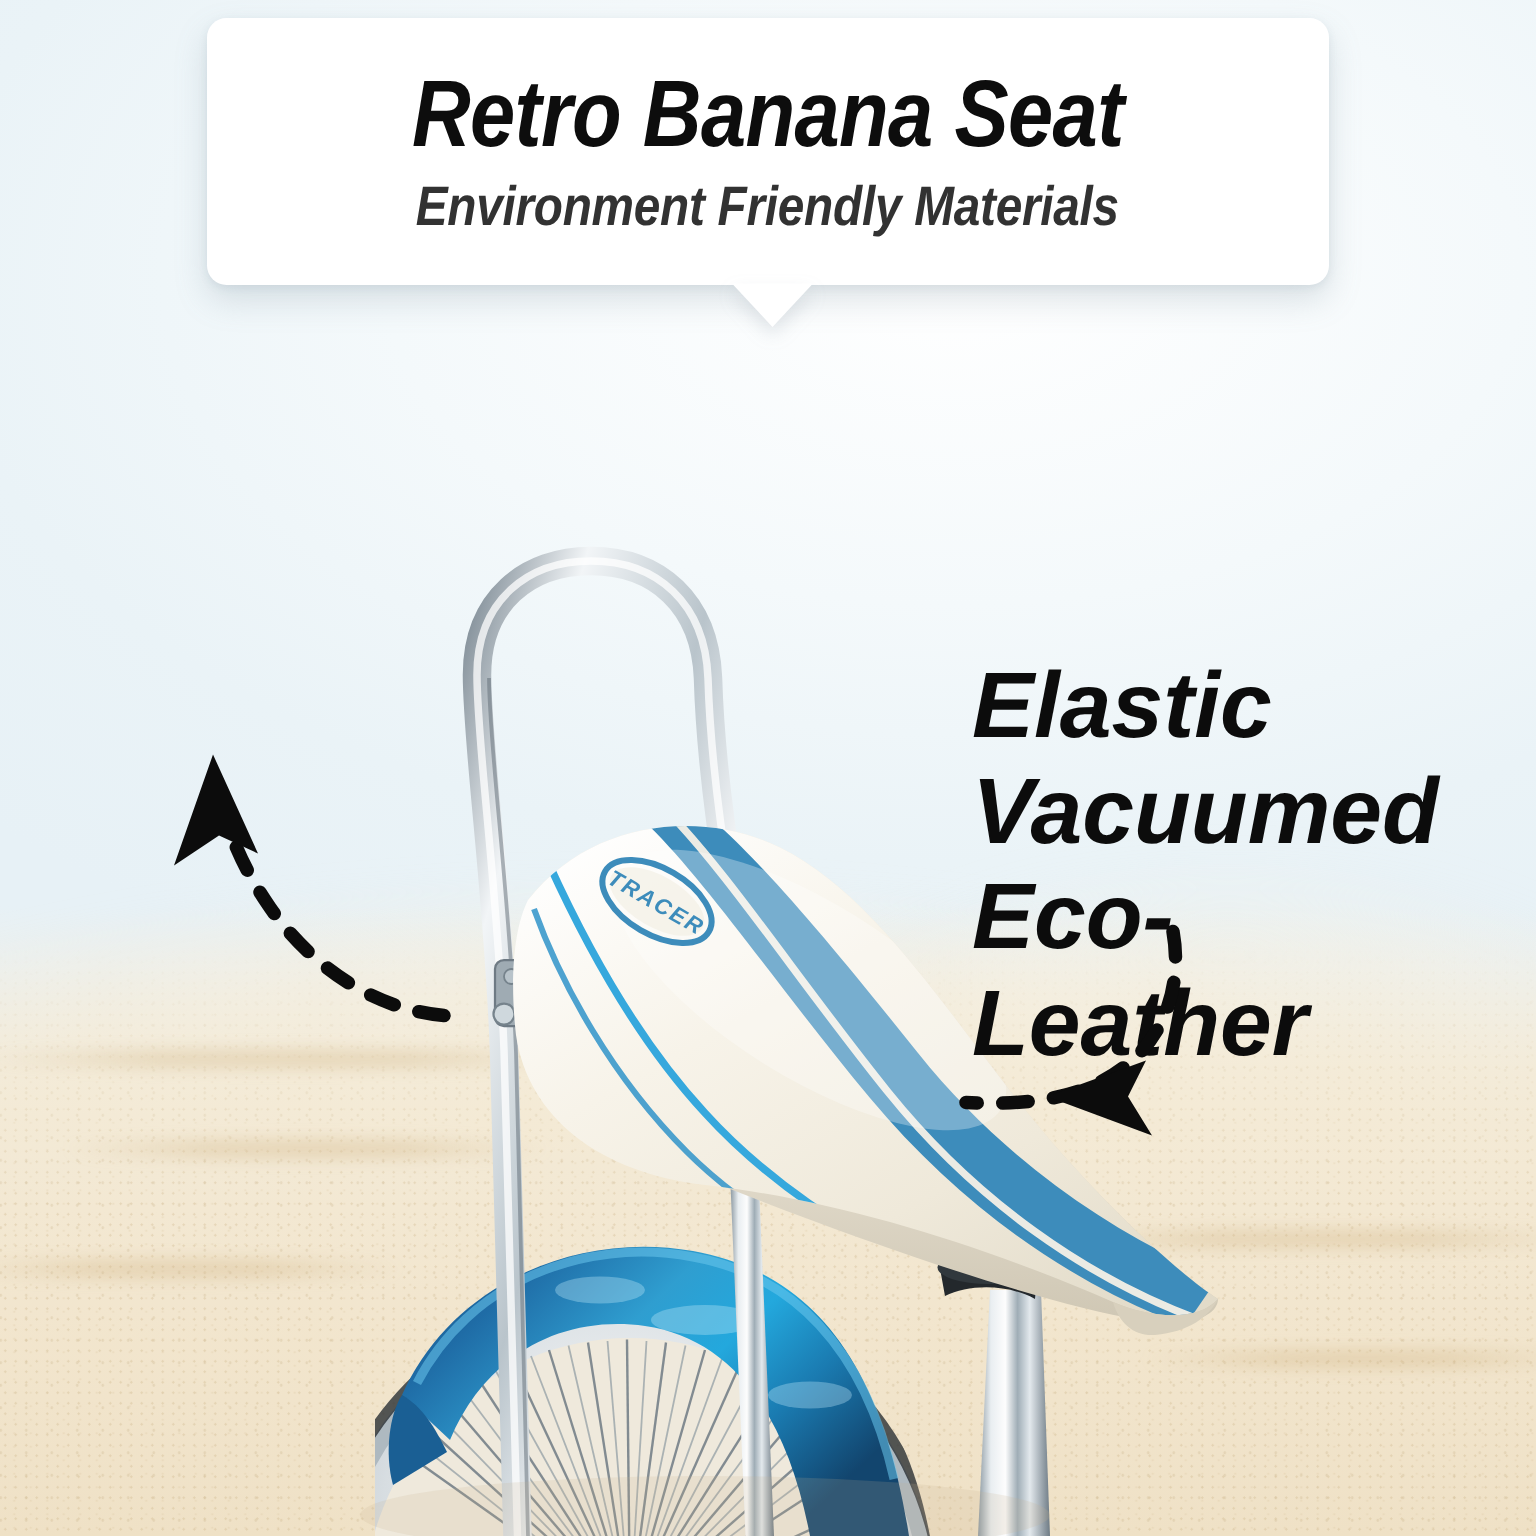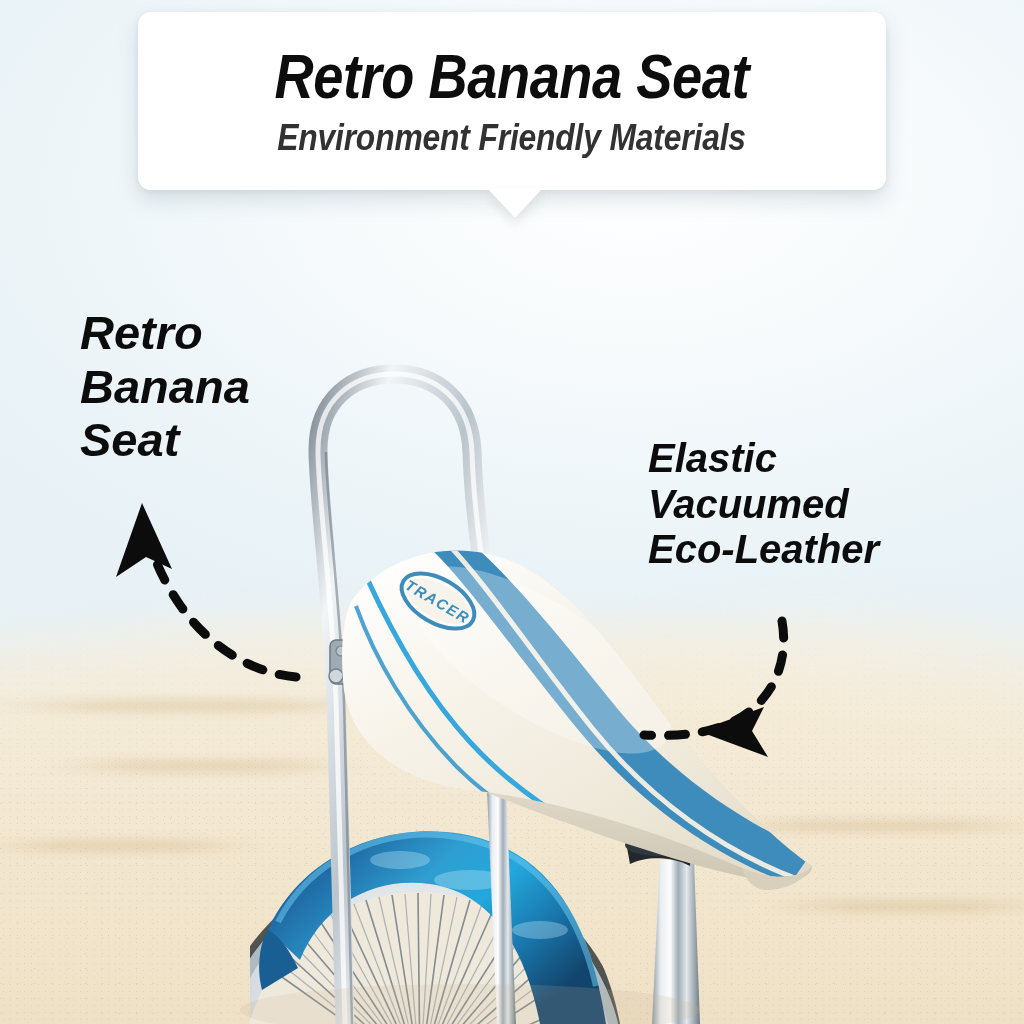--- a/index.html
+++ b/index.html
@@ -88,21 +88,21 @@
 
   
   .callout{
     position:absolute;font-weight:bold;font-style:italic;color:#0c0c0c;
     line-height:1.14;white-space:pre-line;
   }
   .callout-left{
     left:80px;top:306px;width:250px;font-size:47px;text-align:left;
   }
   .callout-right{
-    left:648px;top:436px;width:350px;font-size:40px;text-align:left;
+    left:648px;top:436px;width:350px;font-size:62px;text-align:left;
   }
 
   
   .arrow-svg{position:absolute;overflow:visible;}
 
   
   .bike{position:absolute;left:0;top:0;width:1024px;height:1024px;}
 </style>
 </head>
 <body>
@@ -285,23 +285,20 @@
   </svg>
 
   <div class="header-card">
     <div class="header-inner">
       <div class="hdr-title">Retro Banana Seat</div>
       <div class="hdr-sub">Environment Friendly Materials</div>
     </div>
   </div>
   <div class="header-tail"></div>
 
-  <div class="callout callout-left">Retro
-Banana
-Seat</div>
 
   <svg class="arrow-svg" style="left:100px;top:495px;width:230px;height:200px;" viewBox="0 0 230 200">
     <path d="M196 182 C 150 178, 108 150, 80 110 C 62 84, 52 60, 46 34" fill="none" stroke="#0c0c0c" stroke-width="9" stroke-linecap="round" stroke-dasharray="17 17"></path>
     <path d="M42 8 L 72 74 L 46 62 L 16 82 Z" fill="#0c0c0c"></path>
   </svg>
 
   <div class="callout callout-right">Elastic
 Vacuumed
 Eco-Leather</div>
 

